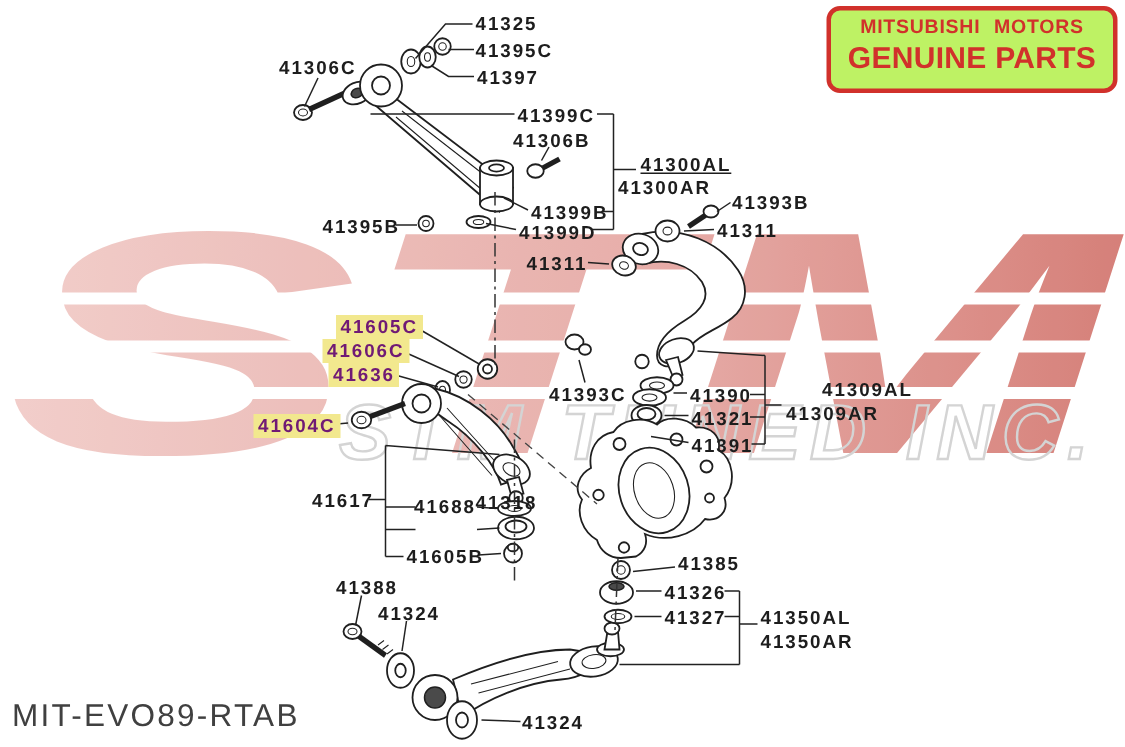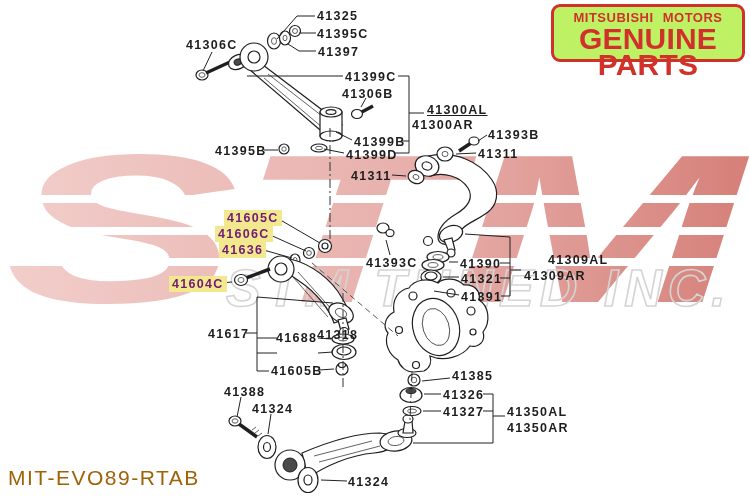--- a/index.html
+++ b/index.html
@@ -6,22 +6,22 @@
   #stage{position:relative;width:750px;height:498px;background:#fff;overflow:hidden;
          font-family:"Liberation Sans",sans-serif;}
   #diagram-svg{position:absolute;left:0;top:0;pointer-events:none;}
   #label-layer{position:absolute;left:0;top:0;width:750px;height:498px;}
   .plabel{position:absolute;font-size:12.5px;font-weight:700;letter-spacing:1.3px;
           color:#1d1d1d;white-space:nowrap;line-height:14px;}
   .plabel.hl{background:#f2e88e;color:#701a75;padding:1px 3px;margin-left:-3px;margin-top:-1px;}
   #logo-box{position:absolute;right:5px;top:4px;width:188px;height:49px;border:3px solid #d1312b;
             border-radius:9px;background:#bef264;text-align:center;padding-top:3px;}
   #logo-line1{font-size:13px;font-weight:700;color:#d1312b;letter-spacing:.5px;word-spacing:5px;line-height:16px;}
-  #logo-line2{font-size:30px;font-weight:700;color:#d1312b;letter-spacing:.2px;line-height:26px;}
-  #footer-code{position:absolute;left:8px;top:466px;font-size:21px;color:#a16207;
+  #logo-line2{font-size:20px;font-weight:700;color:#d1312b;letter-spacing:.2px;line-height:26px;}
+  #footer-code{position:absolute;left:8px;top:466px;font-size:21px;color:#404040;
                letter-spacing:1.5px;font-weight:400;}
   .p{fill:#ffffff;stroke:#1f1f1f;stroke-width:1.2;}
   .d{fill:#4a4a4a;stroke:#1f1f1f;stroke-width:1;}
   .ln{fill:none;stroke:#1f1f1f;stroke-width:1.2;}
   .thin{stroke-width:.7;}
   .ld{fill:none;stroke:#222222;stroke-width:1;}
   .axis{fill:none;stroke:#333;stroke-width:1;stroke-dasharray:9 3 2 3;}
   .dash{fill:none;stroke:#444;stroke-width:.9;stroke-dasharray:6 4;}
   .bolt{stroke:#1f1f1f;stroke-width:3.5;}
 </style>

